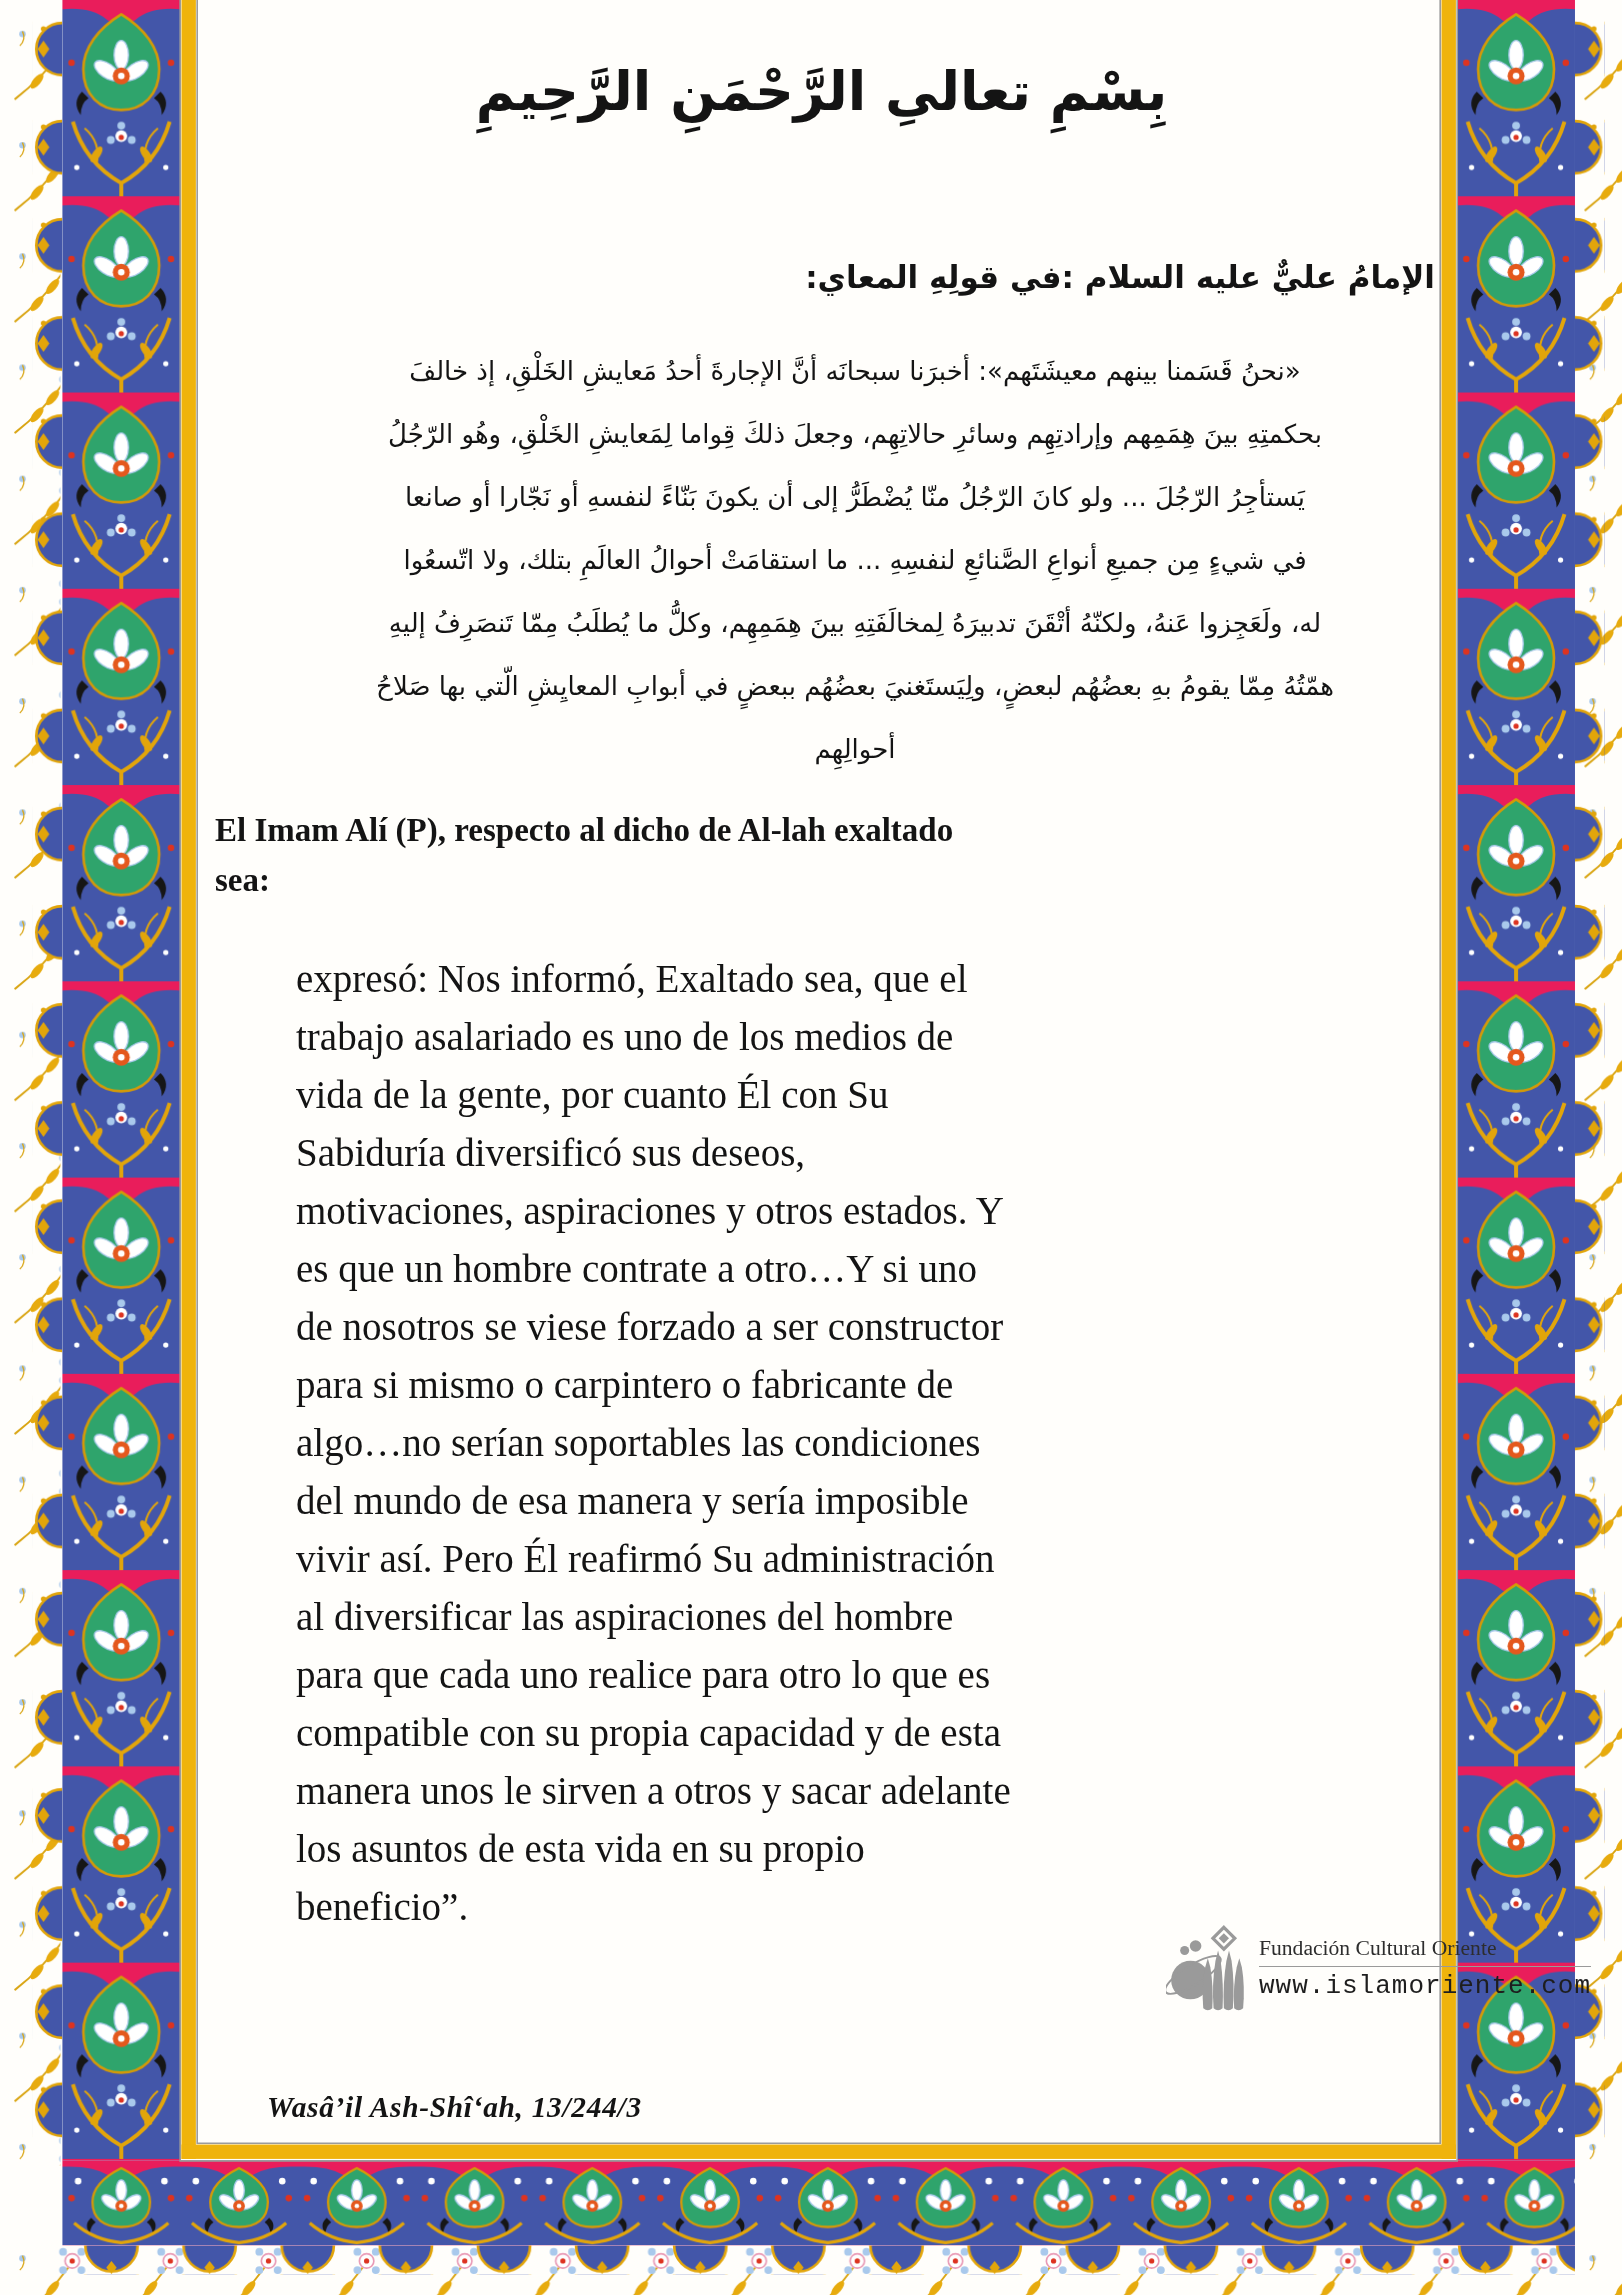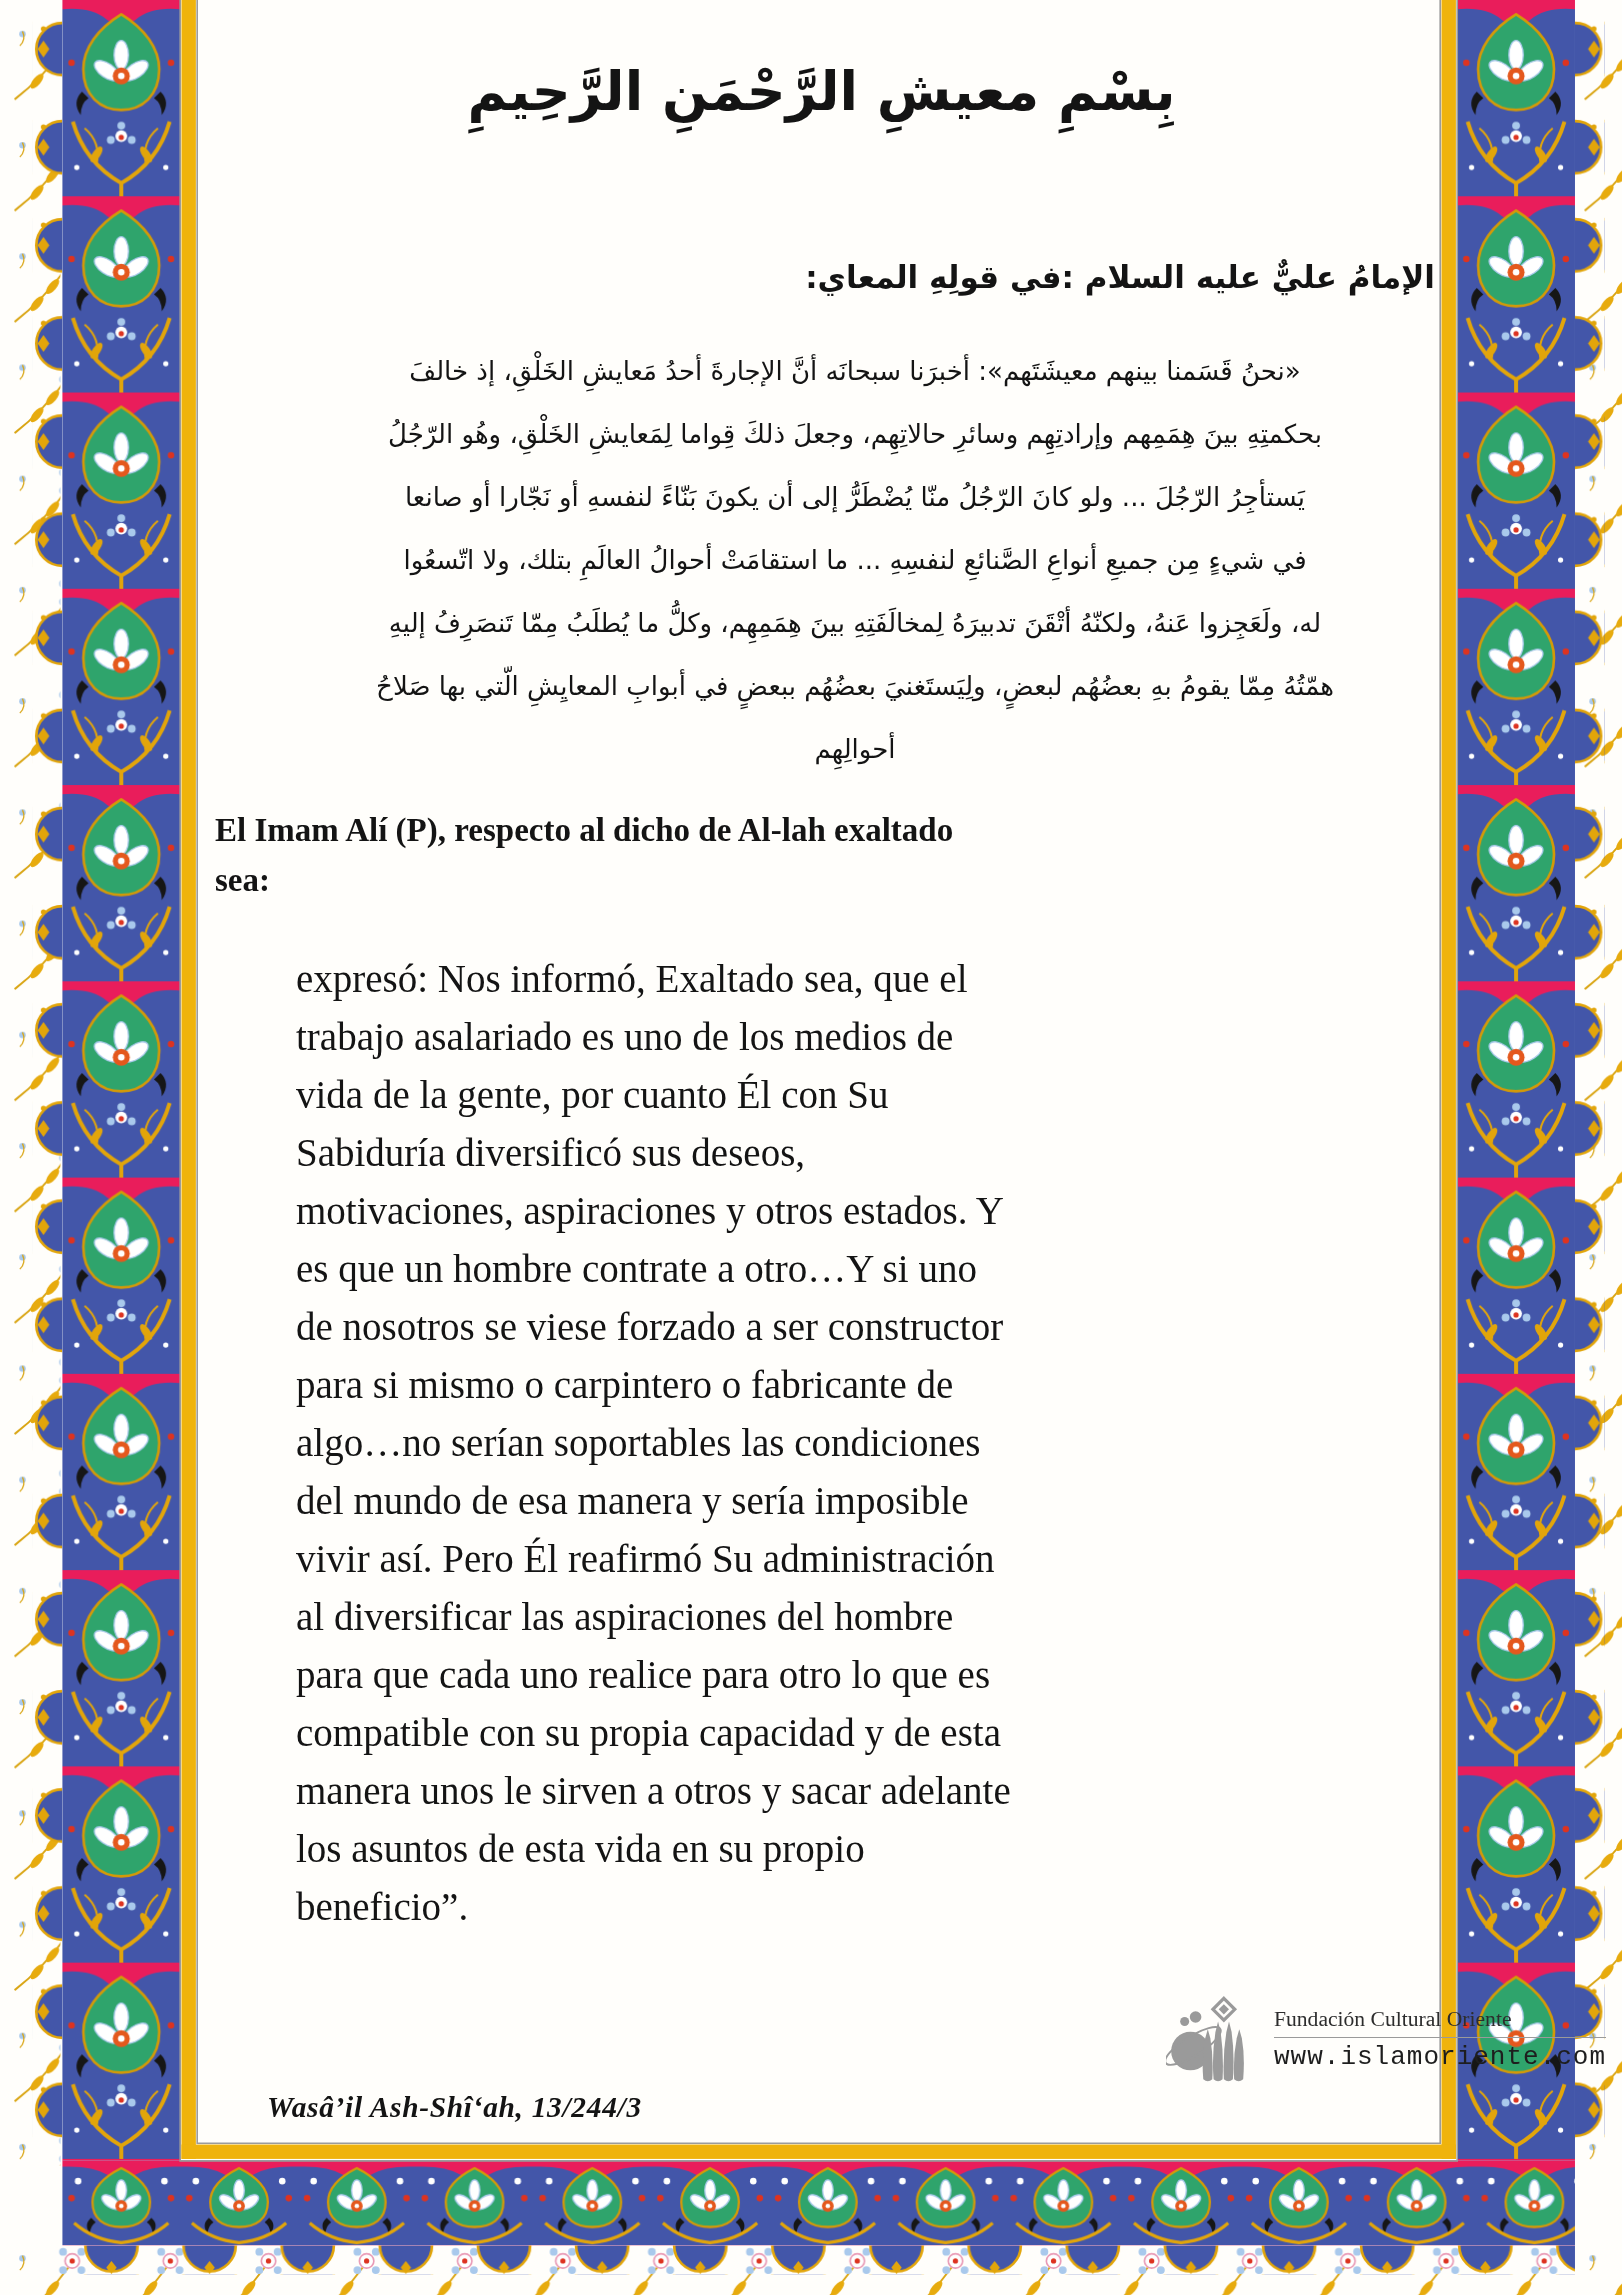--- a/index.html
+++ b/index.html
@@ -40,22 +40,22 @@
     display:block;
     font-family:"Liberation Serif",serif;font-weight:400;
     font-size:39px;line-height:58px;white-space:pre-line;
   }
   .citation{
     left:267px;top:2091px;
     font-family:"Liberation Serif",serif;font-style:italic;font-weight:600;
     font-size:29.4px;letter-spacing:0.7px;
   }
   .logo{
-    left:1166px;top:1995px;position:absolute;
-    display:flex;gap:18px;
+    left:1166px;top:1924px;position:absolute;
+    display:flex;gap:3px;
   }
   .logo-icon{width:90px;height:89px;flex:0 0 auto;}
   .logo-text{display:flex;flex-direction:column;justify-content:center;}
   .logo-org{font-family:"Liberation Serif",serif;font-size:21.6px;color:#2d2d2d;white-space:nowrap;}
   .logo-divider{height:1.3px;background:#9a9a9a;margin:5.2px 0 3.9px 0;}
   .logo-url{font-family:Liberation Mono, monospace;font-size:26px;letter-spacing:1px;color:#1e1e1e;white-space:nowrap;}
 </style>
 </head>
 <body>
 
@@ -152,21 +152,21 @@
     <rect x="95" y="3302" width="2312" height="130" fill="url(#bandH)"></rect>
 
     <path d="M275,0 V3303 H2227 V0" fill="none" stroke="#9b9b9b" stroke-width="2.5"></path>
     <path d="M301,0 V3276 H2201 V0" fill="none" stroke="#9b9b9b" stroke-width="2.5"></path>
 
     <rect x="277" y="0" width="22" height="3300" fill="#efb30c"></rect>
     <rect x="2203" y="0" width="22" height="3300" fill="#efb30c"></rect>
     <rect x="277" y="3278" width="1948" height="22" fill="#efb30c"></rect>
   </svg>
 
-  <div class="txt bismillah" dir="rtl">بِسْمِ معيشِ الرَّحْمَنِ الرَّحِيمِ</div>
+  <div class="txt bismillah" dir="rtl">بِسْمِ تعالىِ الرَّحْمَنِ الرَّحِيمِ</div>
 
   <div class="txt ar-heading">الإمامُ عليٌّ عليه السلام :في قولِهِ المعاي:</div>
 
   <div class="txt ar-body">«نحنُ قَسَمنا بينهم معيشَتَهم»: أخبرَنا سبحانَه أنَّ الإجارةَ أحدُ مَعايشِ الخَلْقِ، إذ خالفَ
 بحكمتِهِ بينَ هِمَمِهم وإرادتِهِم وسائرِ حالاتِهِم، وجعلَ ذلكَ قِواما لِمَعايشِ الخَلْقِ، وهُو الرّجُلُ
 يَستأجِرُ الرّجُلَ ... ولو كانَ الرّجُلُ منّا يُضْطَرُّ إلى أن يكونَ بَنّاءً لنفسهِ أو نَجّارا أو صانعا
 في شيءٍ مِن جميعِ أنواعِ الصَّنائعِ لنفسِهِ ... ما استقامَتْ أحوالُ العالَمِ بتلك، ولا اتّسعُوا
 له، ولَعَجِزوا عَنهُ، ولكنّهُ أتْقَنَ تدبيرَهُ لِمخالَفَتِهِ بينَ هِمَمِهِم، وكلُّ ما يُطلَبُ مِمّا تَنصَرِفُ إليهِ
 همّتُهُ مِمّا يقومُ بهِ بعضُهُم لبعضٍ، ولِيَستَغنيَ بعضُهُم ببعضٍ في أبوابِ المعايِشِ الّتي بها صَلاحُ
 أحوالِهِم</div>

